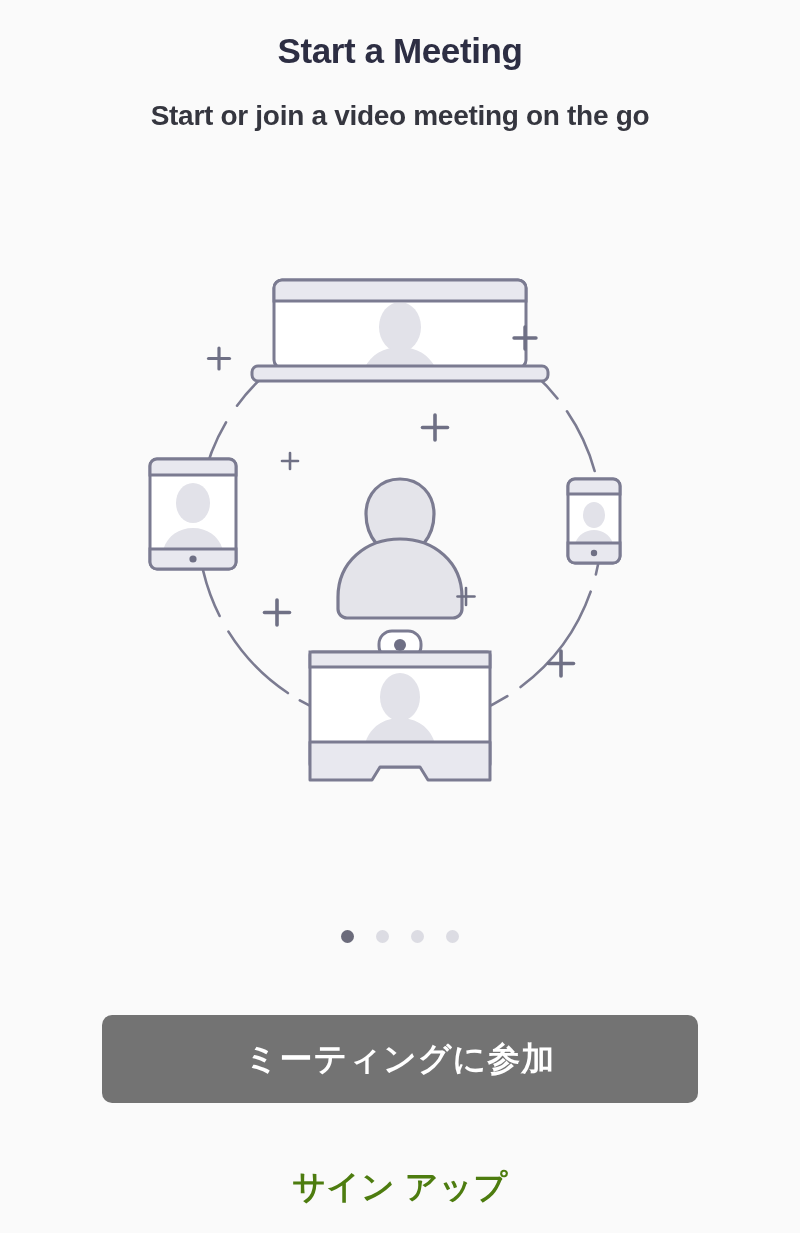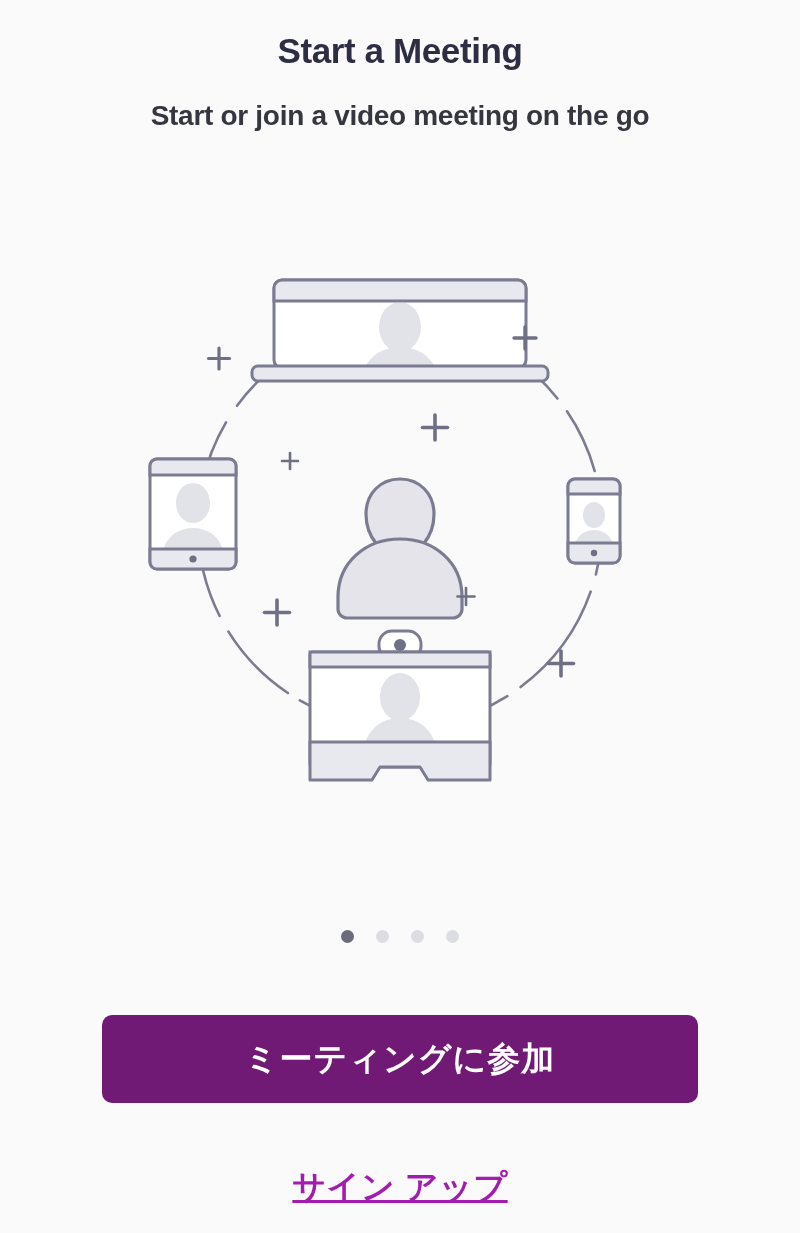--- a/index.html
+++ b/index.html
@@ -76,47 +76,46 @@
     background: #6b6b7b;
   }
   .join-button {
     position: absolute;
     top: 1015px;
     left: 102px;
     width: 596px;
     height: 88px;
     border: none;
     border-radius: 10px;
-    background: #701a75;
+    background: #737373;
     color: #ffffff;
     font-family: "Liberation Sans", sans-serif;
     font-size: 33px;
     font-weight: bold;
     letter-spacing: 1px;
     cursor: pointer;
     padding: 0;
   }
   .links-row {
     position: absolute;
     top: 1165px;
     left: 0;
     width: 800px;
     display: flex;
     justify-content: center;
     align-items: center;
     gap: 120px;
   }
   .link-text {
-    color: #a21caf;
+    color: #4d7c0f;
     font-size: 33px;
     font-weight: bold;
     letter-spacing: 0.5px;
     cursor: pointer;
     white-space: nowrap;
-    text-decoration: underline;
   }
 </style>
 </head>
 <body>
 
 <div class="screen">
 
   <h1 class="page-title">Start a Meeting</h1>
 
   <p class="page-subtitle">Start or join a video meeting on the go</p>

